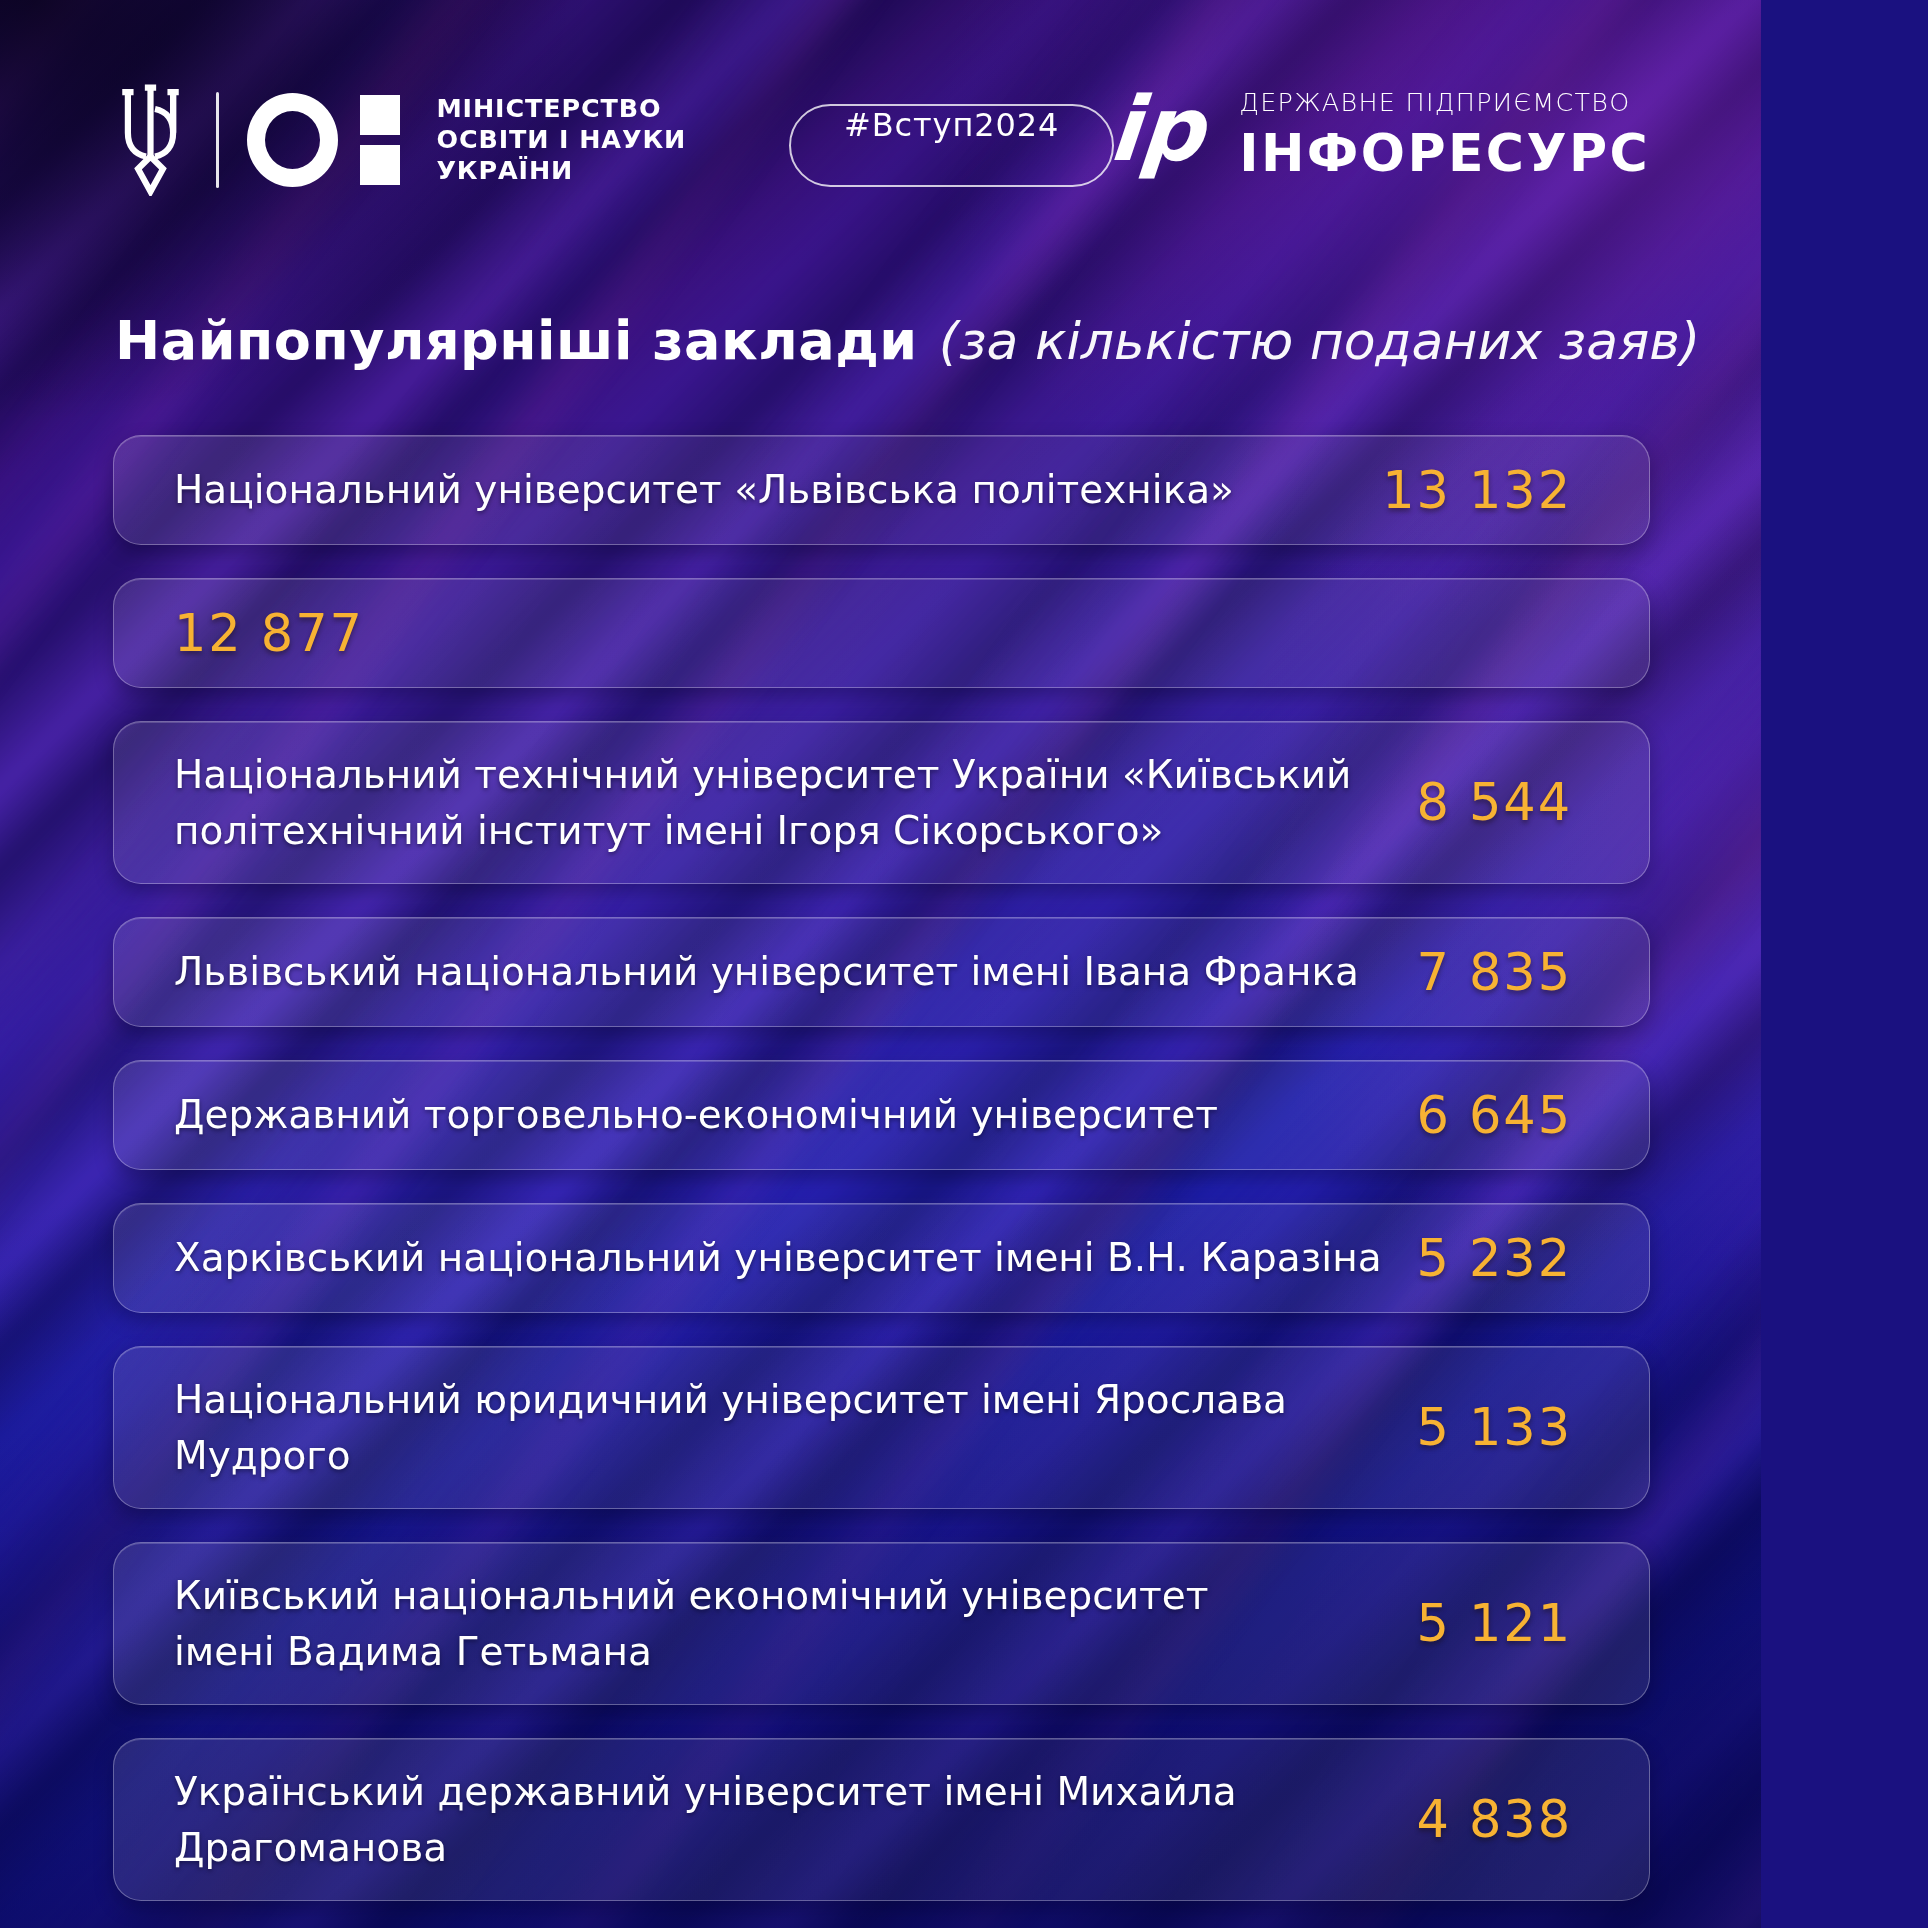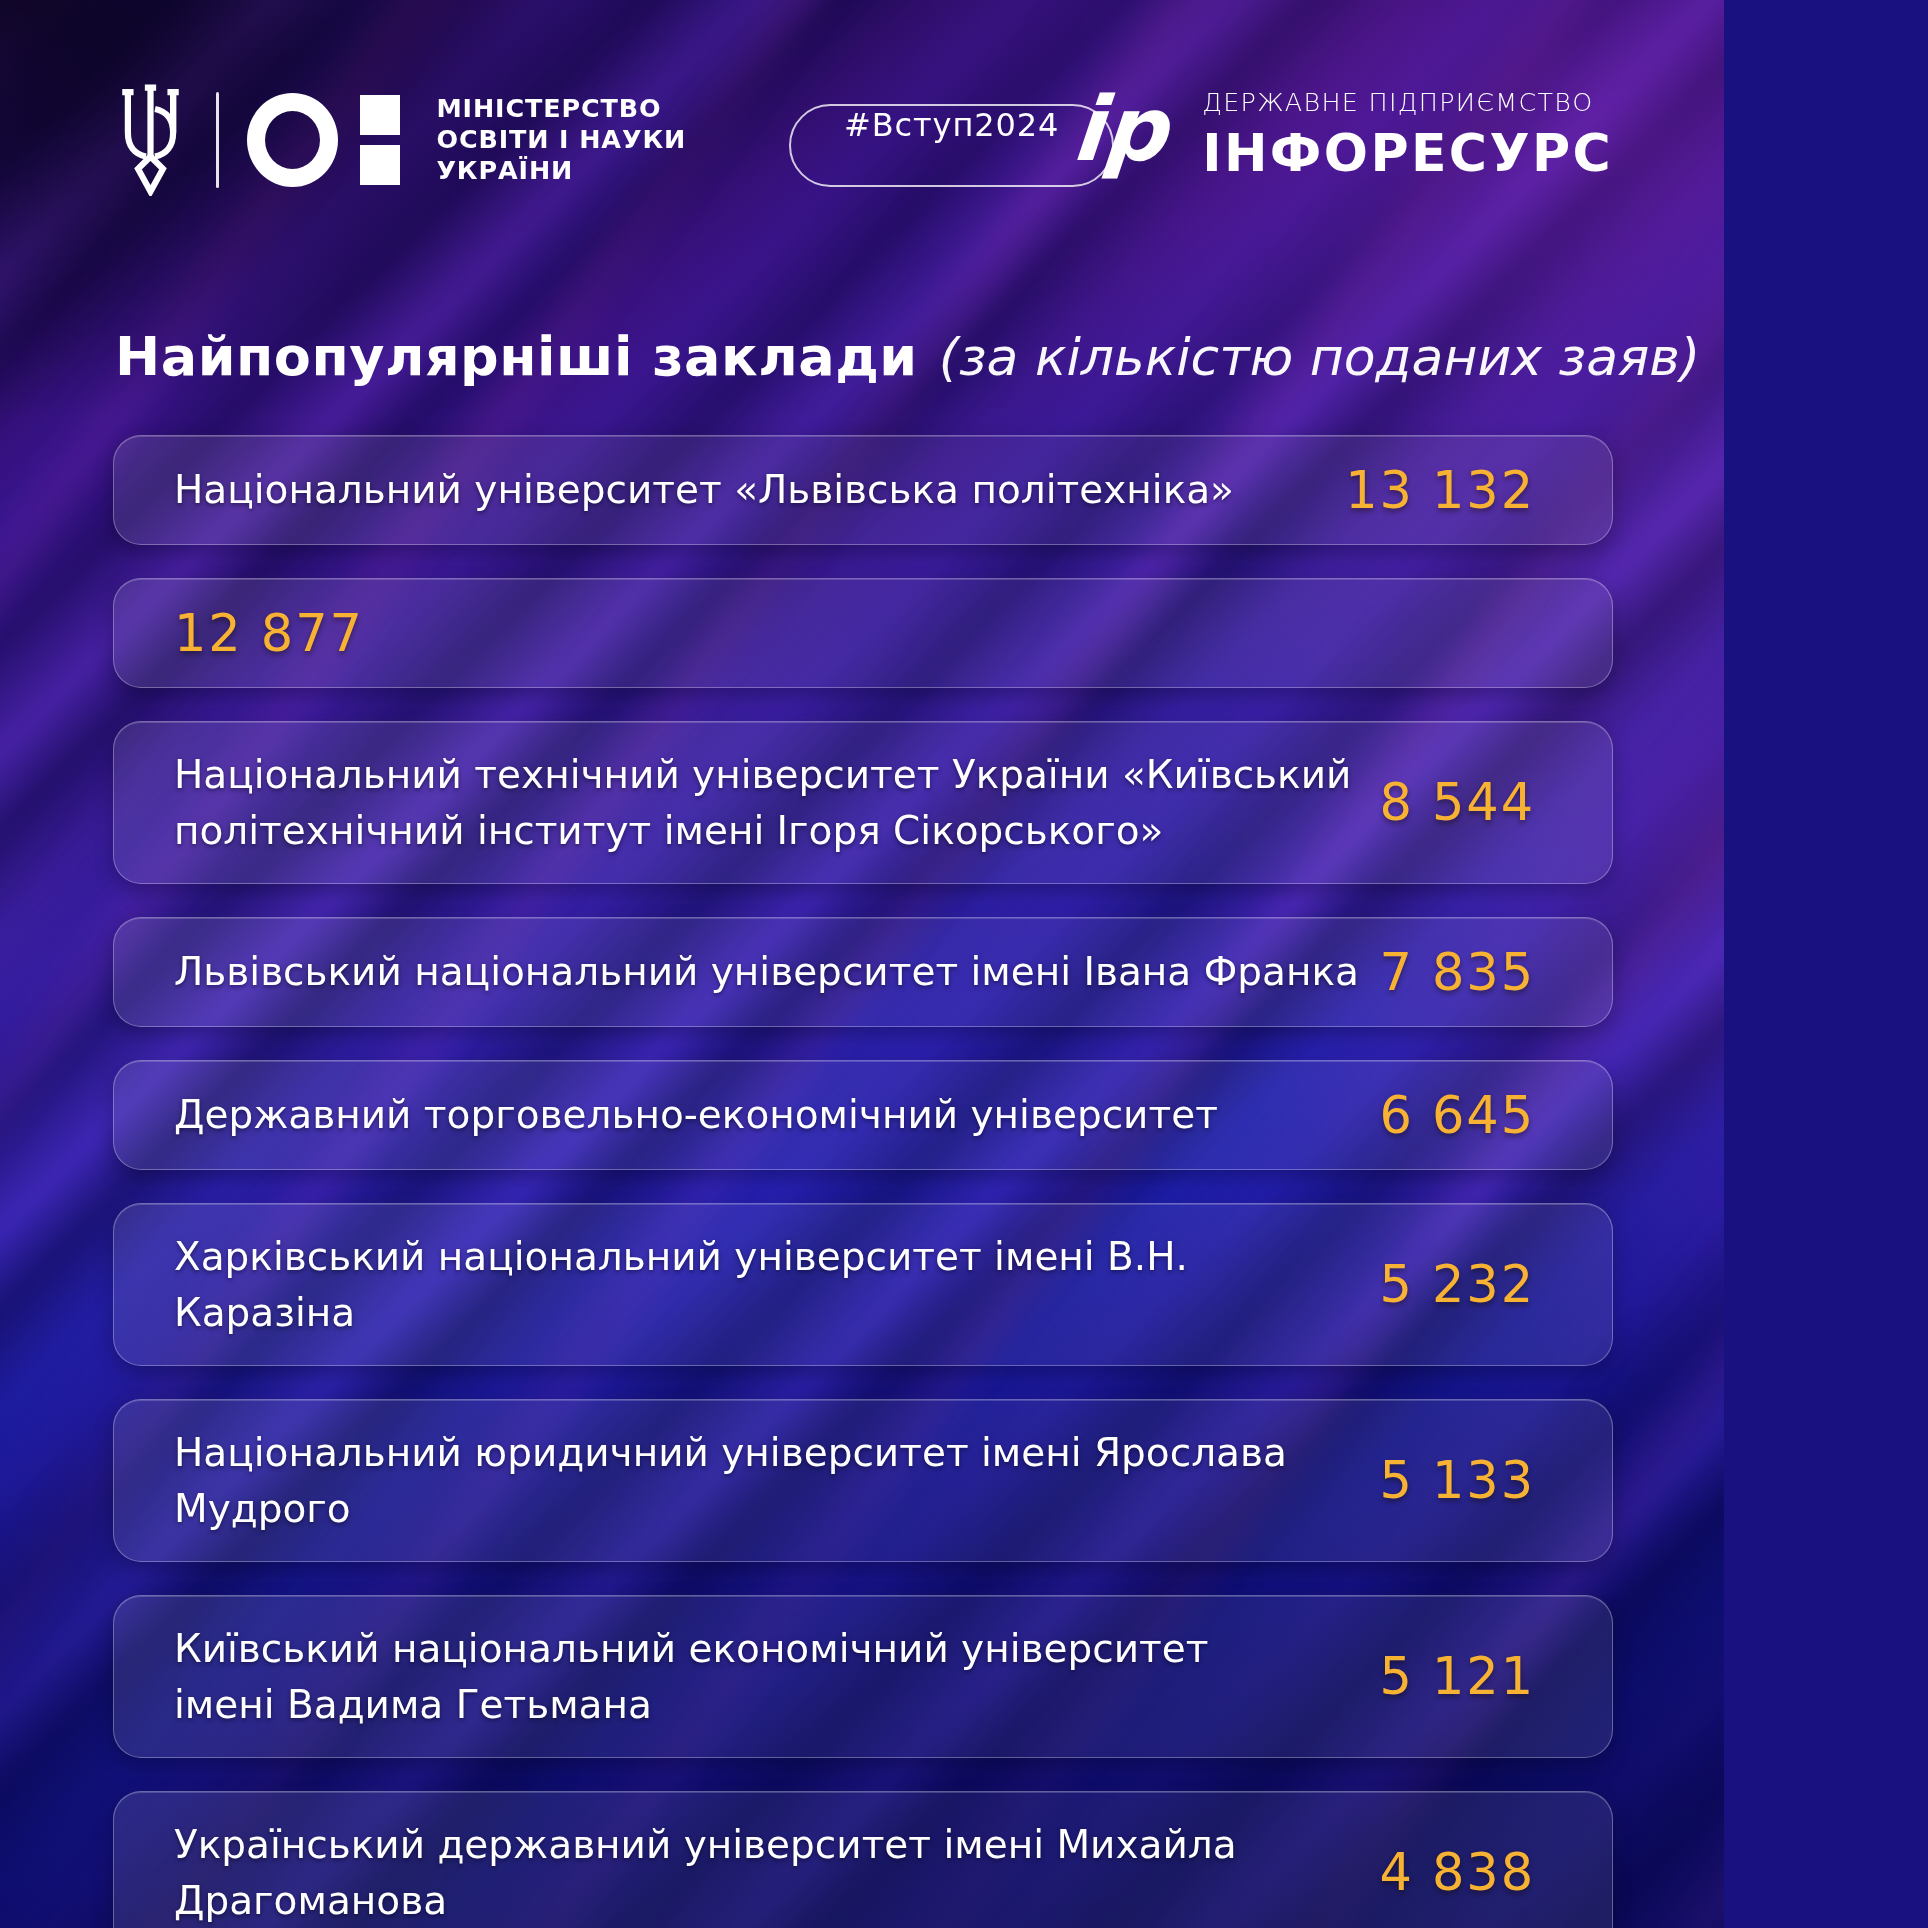--- a/index.html
+++ b/index.html
@@ -1,21 +1,21 @@
 <!DOCTYPE html>
 <html style="--accent: #F7B233; --row-border: rgba(255,255,255,0.30);font-size:15px"><head>
 <meta charset="utf-8">
 <style>
   html,body{margin:0;padding:0;}
   body{
     width:1928px;height:1928px;overflow:hidden;
     font-family:"DejaVu Sans","Liberation Sans",sans-serif;
     background:#1a1180;
   }
-  .page{position:relative;width:1724px;height:1928px;overflow:hidden;}
+  .page{position:relative;width:1724px;height:1928px;overflow:hidden;padding-left:37px;}
 
   
   .bg-base{position:absolute;inset:0;
     background:linear-gradient(165deg,#240a52 0%,#3a1280 20%,#3a1f9e 40%,#2020ae 60%,#14148e 80%,#0b0b62 100%);}
   .bg-streaks1{position:absolute;inset:-75px;
     background:repeating-linear-gradient(315deg,
       rgba(8,4,50,0) 0px, rgba(8,4,60,0.45) 66px, rgba(110,60,230,0.25) 122px,
       rgba(10,6,70,0.42) 198px, rgba(60,30,185,0.20) 273px, rgba(8,4,50,0) 339px);
     filter:blur(6.6px);}
   .bg-streaks2{position:absolute;inset:-75px;
@@ -47,21 +47,21 @@
     display:flex;align-items:flex-start;color:#fff;font-size:32px;font-weight:400;letter-spacing:0.9px;}
 
   .brand-right{position:absolute;right:111px;top:85px;display:flex;align-items:center;color:#fff;}
   .inf-mark{font-size:89px;font-weight:800;font-style:italic;line-height:1;
     transform:skewX(-8deg);padding:0 9.4px 11.3px 0;margin-right:21px;}
   .inf-text{display:flex;flex-direction:column;}
   .inf-top{font-size:25.4px;font-weight:300;letter-spacing:1.3px;}
   .inf-name{font-size:52px;font-weight:800;letter-spacing:2.4px;margin-top:5.6px;}
 
   
-  .title{position:absolute;left:115px;top:325px;display:flex;align-items:baseline;color:#fff;}
+  .title{position:absolute;left:115px;top:309px;display:flex;align-items:baseline;color:#fff;}
   .title-main{font-size:54px;font-weight:700;letter-spacing:0.5px;}
   .title-note{font-size:52px;font-weight:400;margin-left:21px;opacity:0.97;font-style:italic;}
 
   
   .rows{position:absolute;left:113px;right:111px;top:435px;display:flex;flex-direction:column;gap:33px;}
   .row{display:flex;align-items:center;justify-content:space-between;
     min-height:109px;box-sizing:border-box;padding:24.5px 77px 24.5px 60px;
     border:1.9px solid var(--row-border, rgba(255,255,255,0.30));border-radius:28px;
     background:linear-gradient(120deg, rgba(255,255,255,0.11), rgba(255,255,255,0.05) 55%, rgba(255,255,255,0.09));
     box-shadow:0 7.5px 19px rgba(0,0,25,0.28), inset 0 0.9px 0 rgba(255,255,255,0.18);}

